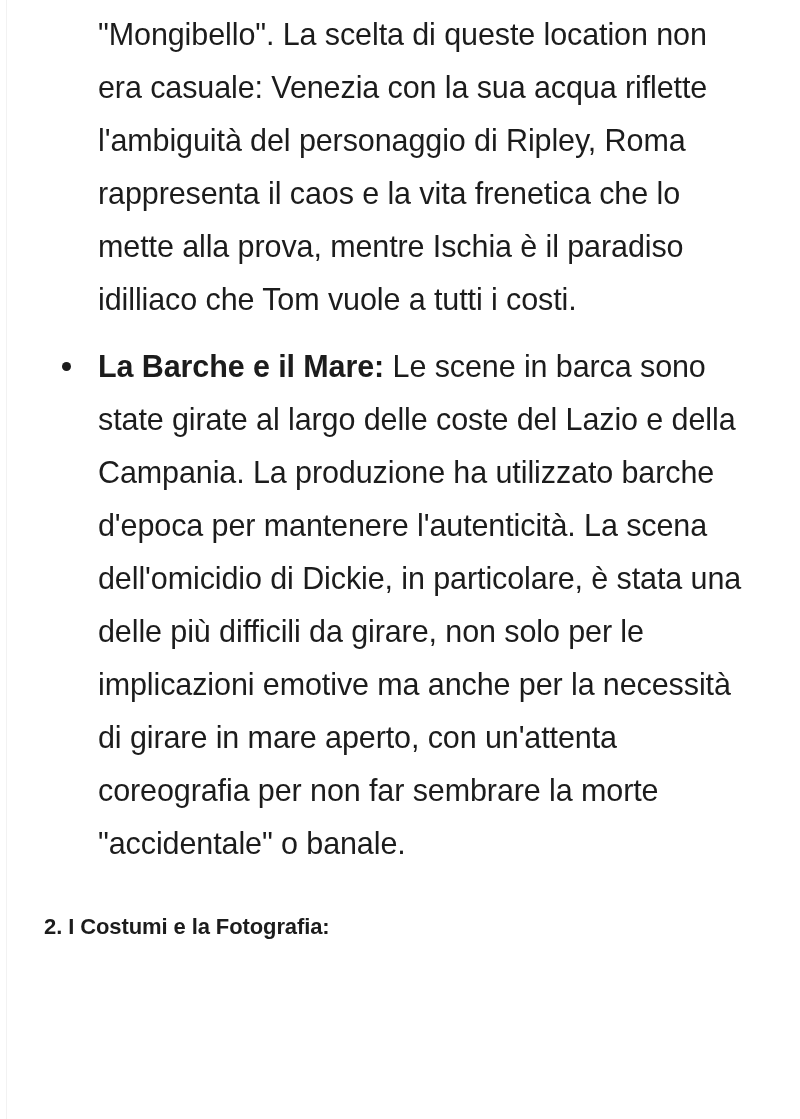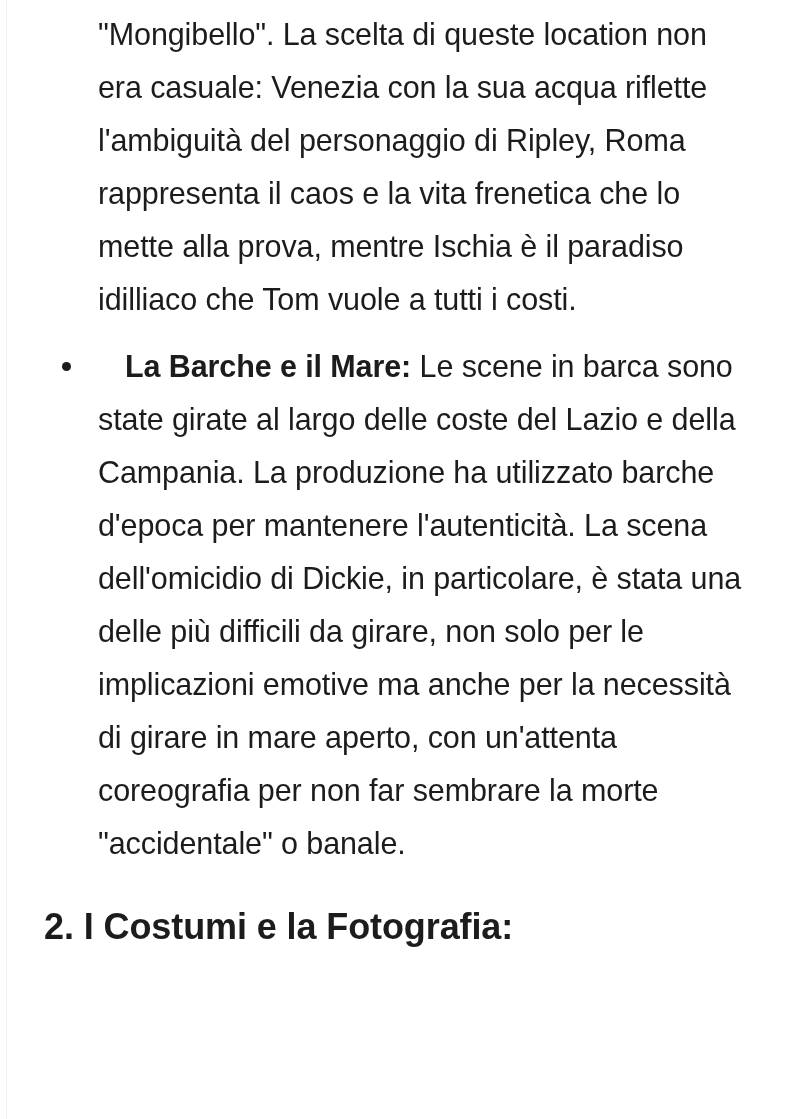--- a/index.html
+++ b/index.html
@@ -63,26 +63,25 @@
     position: absolute;
     left: 18px;
     top: 22px;
     width: 9px;
     height: 9px;
     border-radius: 50%;
     background: #1c1c1c;
   }
   .lead {
     font-weight: 700;
-    margin-left: 27px;
   }
   .heading {
     margin: 0;
     padding: 34px 20px 0 44px;
-    font-size: 36px;
+    font-size: 22px;
     line-height: 46px;
     font-weight: 700;
     color: #1c1c1c;
     letter-spacing: -0.1px;
   }
 </style>
 </head>
 <body>
 
 <div class="page">

